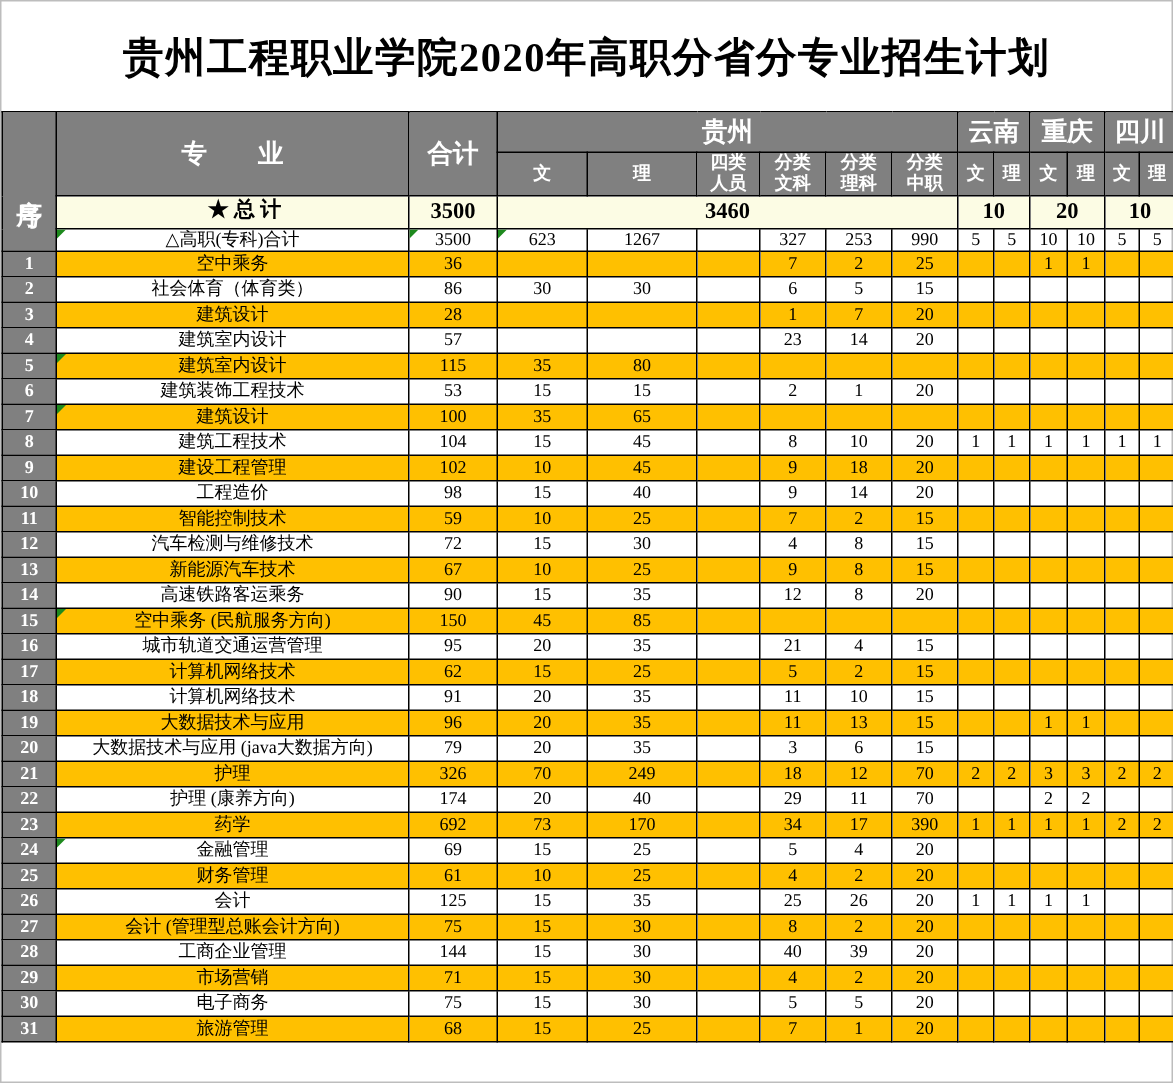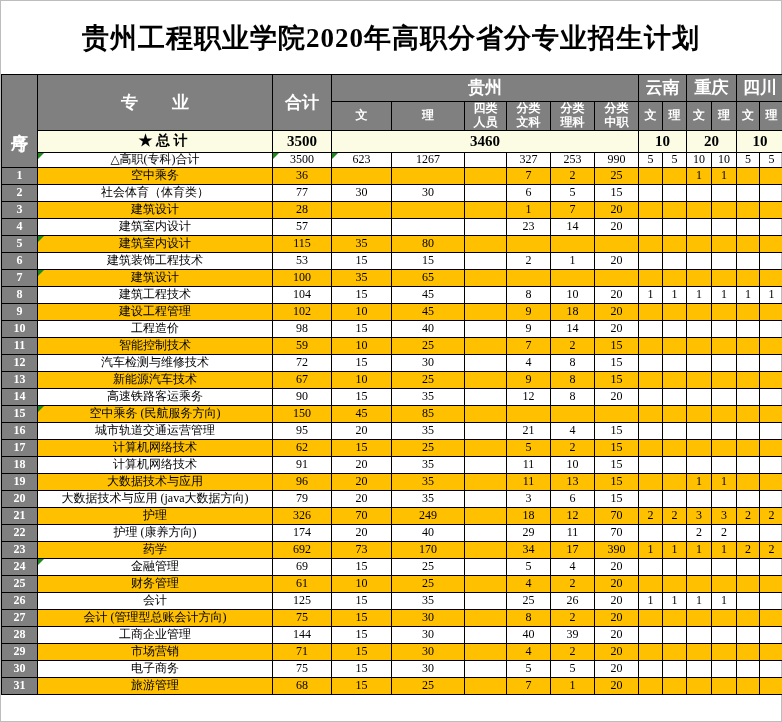--- a/index.html
+++ b/index.html
@@ -128,21 +128,21 @@
           <td></td>
           <td></td>
           <td>1</td>
           <td>1</td>
           <td></td>
           <td></td>
         </tr>
         <tr class="data">
           <td class="no-cell">2</td>
           <td class="major">社会体育（体育类）</td>
-          <td>77</td>
+          <td>86</td>
           <td>30</td>
           <td>30</td>
           <td></td>
           <td>6</td>
           <td>5</td>
           <td>15</td>
           <td></td>
           <td></td>
           <td></td>
           <td></td>

